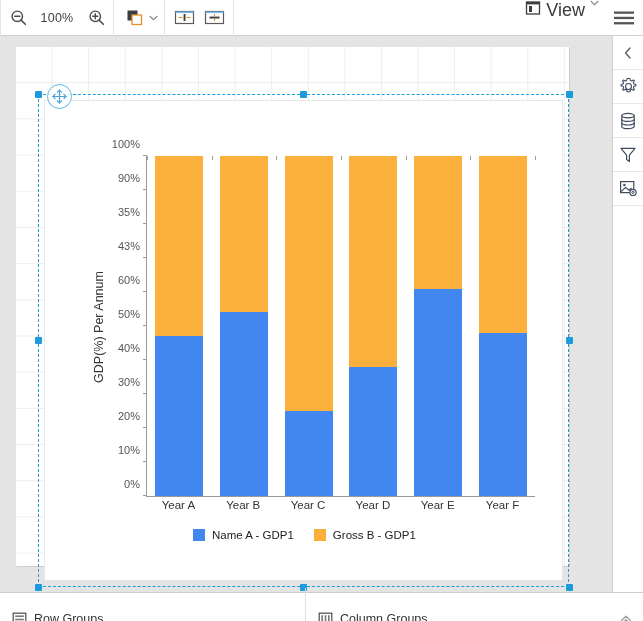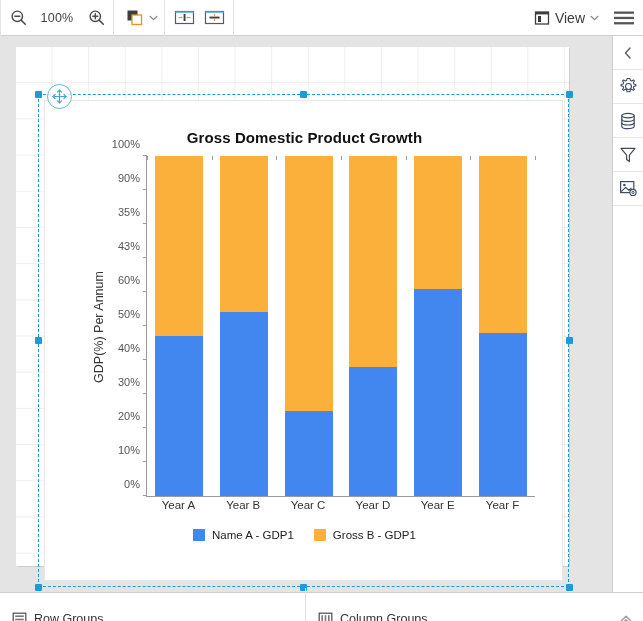--- a/index.html
+++ b/index.html
@@ -34,22 +34,22 @@
     display: flex; align-items: center; justify-content: center;
     height: 36px; min-width: 34px; padding: 0 4px;
     cursor: default; box-sizing: border-box;
   }
   .tb-zoomlabel {
     font-size: 12.5px; color: #444; letter-spacing: .2px;
     padding: 0 3px; min-width: 38px; text-align: center;
   }
   .tb-spacer { flex: 1 1 auto; height: 36px; }
   .tb-view {
-    display: flex; align-items: center; gap: 5px;
-    height: 36px; padding: 0 6px 0 4px; font-size: 14px; color: #3b3b3b;
+    display: flex; gap: 5px;
+    height: 36px; padding: 0 6px 0 4px; font-size: 18px; color: #3b3b3b;
   }
 
   
   .rail {
     position: absolute; right: 0; top: 36px;
     width: 31px; height: 556px;
     background: #ffffff;
     border-left: 1px solid #cfcfcf;
     box-sizing: border-box;
   }
@@ -287,21 +287,20 @@
     </div>
   </div>
 
   <div class="canvas-wrap">
 
     <div class="page">
       <div class="grid"></div>
 
       <div class="chart-frame">
 
-        <div class="chart-title">Gross Domestic Product Growth</div>
 
         <div class="ytitle">
           <span>GDP(%) Per Annum</span>
         </div>
 
         <div class="plot-area">
           <div id="yticks">
               <div class="ytick" style="bottom: 0%;">0%</div>
               <div class="ytick-mark" style="bottom: 0%;"></div>
               <div class="ytick" style="bottom: 10%;">10%</div>

